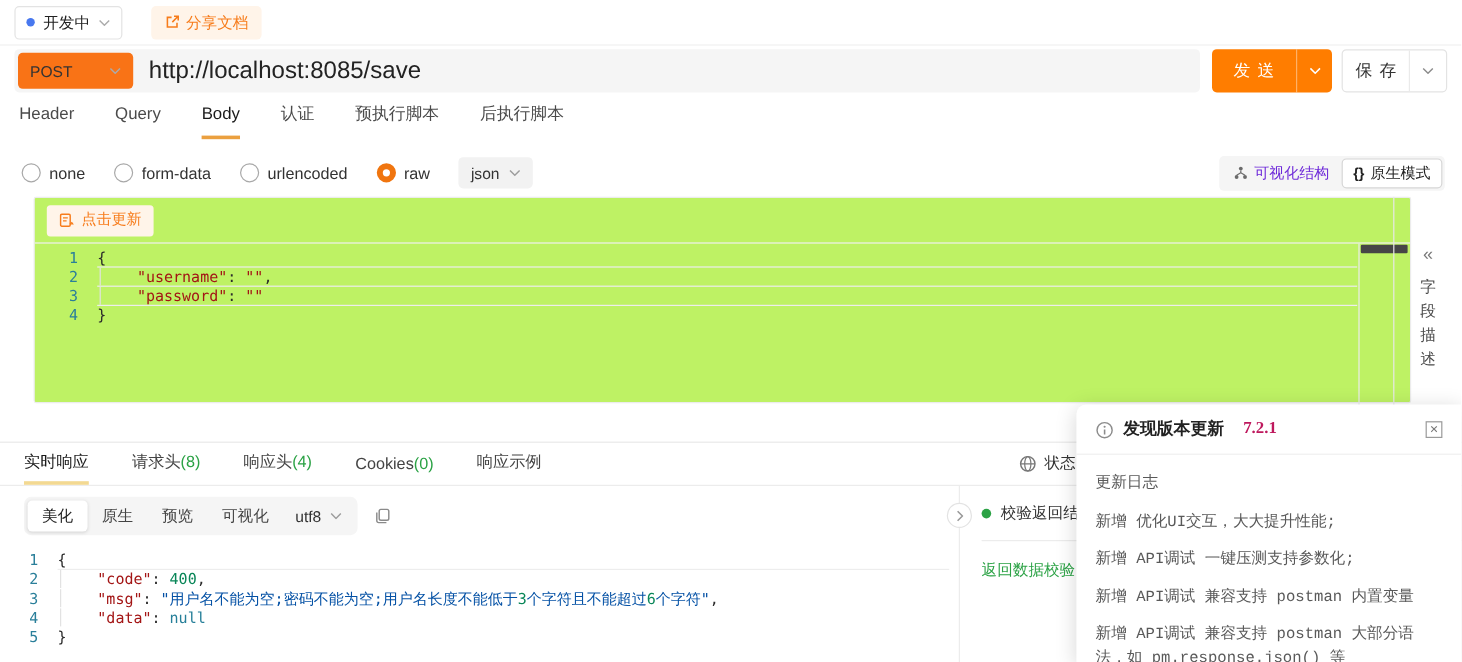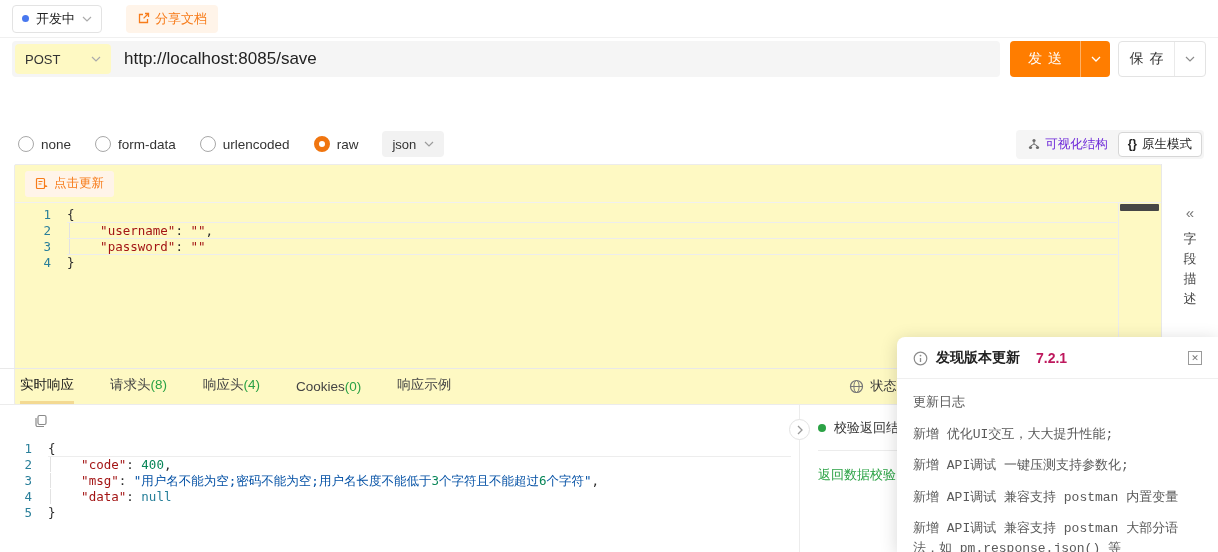--- a/index.html
+++ b/index.html
@@ -18,23 +18,23 @@
     border-radius:4px; height:28px; padding:0 9px; cursor:pointer; color:#222; }
   .dot { width:7px; height:7px; border-radius:50%; background:#4878ef; }
   .title-input { width:298px; height:28px; border:1px solid #eaeaea; border-radius:4px;
     display:flex; align-items:center; justify-content:space-between; padding:0 10px; font-size:13.5px; color:#3c3c3c; }
   .share-btn { margin-left:16px; height:28px; background:#fff4e9; color:#f77c1b; border:none;
     border-radius:4px; padding:0 11px; font-size:13px; display:flex; align-items:center; gap:5px; cursor:pointer; }
 
   
   .url-row { position:absolute; top:41px; left:12px; right:12px; height:36px; display:flex; }
   .url-box { flex:1; background:#f5f5f5; border-radius:4px; display:flex; align-items:center; margin-right:10px; }
-  .method-select { background:#fef9c3; border-radius:4px; margin-left:3px; height:30px; width:96px;
+  .method-select { background:#f97316; border-radius:4px; margin-left:3px; height:30px; width:96px;
     display:flex; align-items:center; justify-content:space-between; padding:0 10px; color:#333; cursor:pointer;gap:24px; }
-  .url-text { margin-left:13px; font-size:17px; color:#222; }
+  .url-text { margin-left:13px; font-size:20px; color:#222; }
   .send-group { display:flex; background:#ff7d00; border-radius:4px; overflow:hidden; width:100px; flex:none; cursor:pointer; }
   .send-main { flex:1; color:#fff; font-size:14px; display:flex; align-items:center; justify-content:center; }
   .send-chev { width:30px; border-left:1px solid rgba(255,255,255,.4); display:flex; align-items:center; justify-content:center; }
   .save-group { display:flex; margin-left:8px; border:1px solid #e3e3e3; border-radius:4px; width:88px;
     flex:none; background:#fff; cursor:pointer; }
   .save-main { flex:1; color:#333; font-size:14px; display:flex; align-items:center; justify-content:center; }
   .save-chev { width:31px; border-left:1px solid #eaeaea; display:flex; align-items:center; justify-content:center; }
   .spaced { letter-spacing:6px; margin-right:-6px; }
 
   
@@ -49,22 +49,22 @@
   .radio.checked { border:5px solid #f0750f; }
   .format-select { background:#f2f2f2; border-radius:4px; height:26px; padding:0 10px; display:flex;
     align-items:center; gap:8px; color:#333; cursor:pointer; }
   .row-spacer { flex:1; }
   .view-toggle { display:flex; background:#f5f5f5; border-radius:4px; padding:2px; font-size:12.5px; align-items:stretch; }
   .vt-item { display:flex; align-items:center; gap:5px; padding:4px 10px; color:#6d28d9; cursor:pointer; border-radius:4px; }
   .vt-item.active { background:#fff; border:1px solid #d6d6d6; color:#222; padding:3px 9px; }
   .vt-braces { font-weight:bold; font-size:12px; }
 
   
-  .editor-panel { position:absolute; top:164px; left:14px; width:1148px; height:241px;
-    border:1px solid #ececec; border-radius:2px; background:#fef9c3; }
+  .editor-panel { position:absolute; top:164px; left:28px; width:1148px; height:172px;
+    border:1px solid #ececec; border-radius:2px; background:#bef264; }
   .editor-toolbar { height:38px; border-bottom:1px solid #f0f0f0; display:flex; align-items:center; padding-left:10px; }
   .update-btn { background:#fff4e9; color:#f77c1b; border:none; border-radius:3px; height:26px;
     padding:0 10px; font-size:12.5px; display:flex; align-items:center; gap:6px; cursor:pointer; }
   .code-area { position:relative; padding-top:4px; height:154px;
     font-family:"DejaVu Sans Mono","Liberation Mono",monospace; font-size:12.5px; }
   .code-row { display:flex; height:16px; line-height:16px; }
   .ln { width:52px; text-align:right; padding-right:16px; color:#2a7f9a; flex:none; }
   .code { flex:1; color:#222; white-space:pre; }
   .editor-panel .code { margin-right:44px; }
   .code-row.sep .code { border-bottom:1px solid #ededed; }
@@ -105,21 +105,21 @@
     background:#fff; border:1px solid #e3e3e3; display:flex; align-items:center; justify-content:center;
     color:#999; font-size:11px; cursor:pointer; z-index:2; }
   .valid-head { display:flex; align-items:center; gap:8px; font-size:13px; color:#333;
     padding-bottom:13px; border-bottom:1px solid #ececec; white-space:nowrap; }
   .green-dot { width:8px; height:8px; border-radius:50%; background:#2ba245; flex:none; }
   .valid-link { margin-top:15px; font-size:13px; color:#2ba245; cursor:pointer; display:inline-block; white-space:nowrap; }
 
   
   .notification { position:absolute; left:897px; top:337px; right:0; bottom:0; background:#fff;
     border-radius:8px 0 0 0; box-shadow:0 3px 18px rgba(0,0,0,.16); z-index:5; }
-  .notif-header { display:flex; align-items:center; gap:8px; padding:12px 16px 11px 16px; border-bottom:1px solid #efefef; }
+  .notif-header { display:flex; align-items:center; gap:8px; padding:12px 16px 11px 16px; border-bottom:1px solid #efefef;font-family:Liberation Serif, serif; }
   .notif-title { font-size:14px; font-weight:bold; color:#222; }
   .notif-version { font-size:14px; font-weight:bold; color:#be185d; margin-left:8px; }
   .notif-close { margin-left:auto; width:14px; height:14px; border:1px solid #9a9a9a; color:#777;
     font-size:9px; line-height:1; display:flex; align-items:center; justify-content:center; cursor:pointer; }
   .notif-body { padding:14px 16px; font-size:13px; color:#595959; }
   .notif-line { margin-bottom:12px; line-height:1.5;font-family:Liberation Mono, monospace; }
 </style>
 </head>
 <body>
 
@@ -167,20 +167,28 @@
           <span class="spaced">保存</span>
         </div>
       <div class="save-chev">
         <svg width="10" height="6" viewBox="0 0 10 6">
             <path d="M1 1l4 4 4-4" stroke="#8c8c8c" fill="none" stroke-width="1.2"></path>
           </svg>
       </div>
     </div>
   </div>
 
+  <nav class="req-tabs" id="req-tabs">
+      <div class="req-tab">Header</div>
+      <div class="req-tab">Query</div>
+      <div class="req-tab active">Body</div>
+      <div class="req-tab">认证</div>
+      <div class="req-tab">预执行脚本</div>
+      <div class="req-tab">后执行脚本</div>
+    </nav>
 
   <div class="body-type-row">
     <div id="radio-group" style="display:flex;align-items:center;">
         <label class="radio-opt">
           <span class="radio"></span>
           <span>none</span>
         </label>
         <label class="radio-opt">
           <span class="radio"></span>
           <span>form-data</span>
@@ -268,20 +276,32 @@
     <nav class="resp-tabs" id="resp-tabs">
         <div class="resp-tab active"><span>实时响应</span></div>
         <div class="resp-tab"><span>请求头</span><span class="count">(8)</span></div>
         <div class="resp-tab"><span>响应头</span><span class="count">(4)</span></div>
         <div class="resp-tab"><span>Cookies</span><span class="count">(0)</span></div>
         <div class="resp-tab"><span>响应示例</span></div>
       </nav>
     <div class="resp-main">
       <div class="resp-left">
         <div class="resp-toolbar">
+          <div class="mode-group" id="mode-group">
+              <div class="mode active">美化</div>
+              <div class="mode">原生</div>
+              <div class="mode">预览</div>
+              <div class="mode">可视化</div>
+              <div class="enc-select">
+                <span>utf8</span>
+                <svg width="10" height="6" viewBox="0 0 10 6">
+                  <path d="M1 1l4 4 4-4" stroke="#9c9c9c" fill="none" stroke-width="1.2"></path>
+                </svg>
+              </div>
+            </div>
           <span class="copy-btn">
             <svg width="14" height="14" viewBox="0 0 14 14">
                 <rect x="4" y="1.5" width="8" height="9" rx="1.5" stroke="#8a8a8a" fill="none" stroke-width="1.2"></rect>
                 <path d="M10 12.5H3.5A1.5 1.5 0 0 1 2 11V4" stroke="#8a8a8a" fill="none" stroke-width="1.2"></path>
               </svg>
           </span>
         </div>
         <div class="code-area">
           <div id="response-editor">
               <div class="code-row sep">

